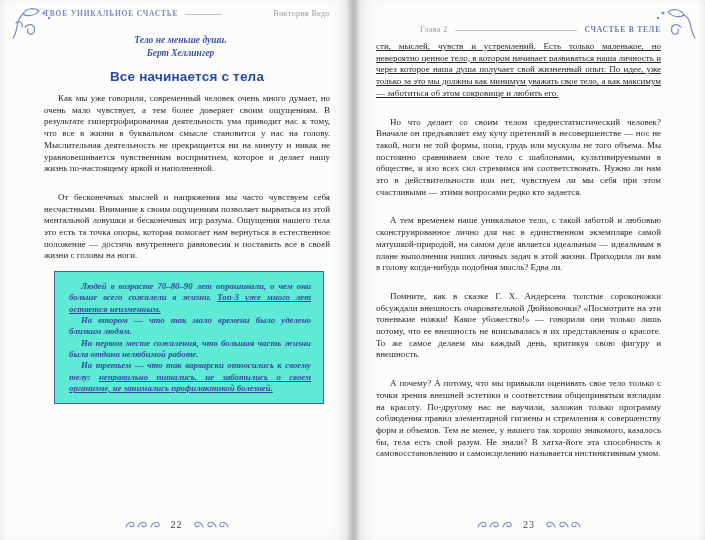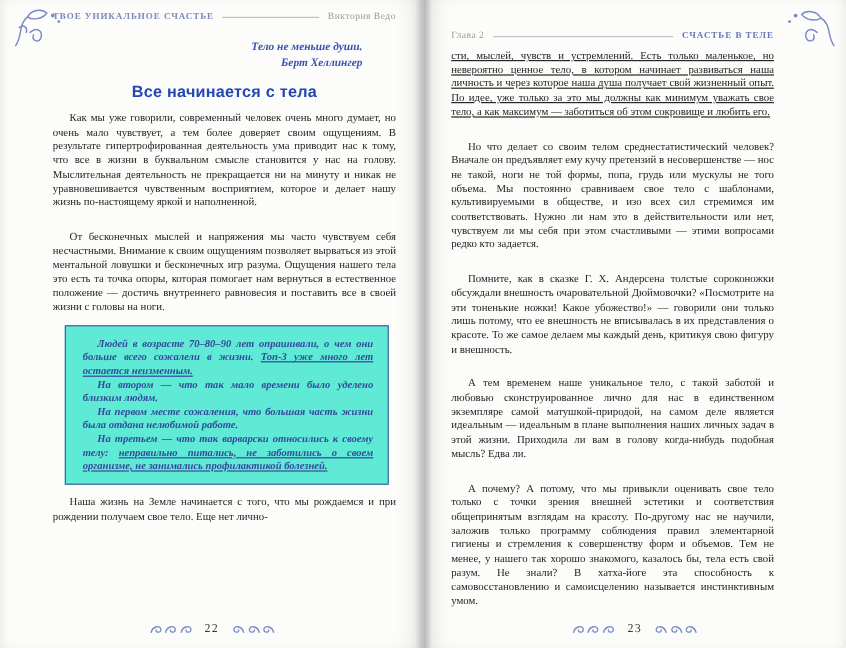--- a/index.html
+++ b/index.html
@@ -11,37 +11,37 @@
   }
   .page {
     height:540px; background:#fcfcfa; position:relative; overflow:hidden;
   }
   .page.left {
     width:353px; padding:4px 23px 0 44px;
     box-shadow: inset -16px 0 20px -14px rgba(60,60,70,0.28), inset 8px 0 10px -8px rgba(0,0,0,0.10);
     border-radius:2px 0 0 2px;
   }
   .page.right {
-    width:352px; padding:20px 60px 0 23px;
+    width:352px; padding:20px 44px 0 23px;
     box-shadow: inset 16px 0 20px -14px rgba(60,60,70,0.28), inset -8px 0 10px -8px rgba(0,0,0,0.10);
     border-radius:0 2px 2px 0;
   }
   .spine {
     position:absolute; left:346px; top:0; bottom:0; width:14px; pointer-events:none;
     background:linear-gradient(90deg, rgba(0,0,0,0) 0%, rgba(40,40,50,0.16) 42%, rgba(40,40,50,0.20) 58%, rgba(0,0,0,0) 100%);
     z-index:5;
   }
   
   .runhead { display:flex; align-items:flex-end; gap:7px; height:14px; }
   .runhead .rule { flex:1; border-bottom:1px solid #c2c2c4; margin-bottom:3px; }
   .rh-title { font-size:7.5px; letter-spacing:0.8px; color:#7d88bd; font-weight:bold; }
-  .rh-gray  { font-size:8px; color:#9a9a9a; letter-spacing:0.4px; }
+  .rh-gray  { font-size:8px; color:#9a9a9a; letter-spacing:0.4px;margin-left:44px; }
   .rh-blue  { font-size:7.5px; letter-spacing:0.8px; color:#6b79b8; font-weight:bold; }
   
-  .epigraph { margin:16px 28px 0 0; text-align:right; color:#3a52ae; font-style:italic; font-weight:bold; font-size:9.5px; line-height:13px; }
+  .epigraph { margin:16px 13px 0 0; text-align:center; color:#3a52ae; font-style:italic; font-weight:bold; font-size:9.5px; line-height:13px; }
   
   .chapter-title {
     margin-top:9px; text-align:center;
     font-family:"Liberation Sans","DejaVu Sans",sans-serif;
     font-weight:bold; font-size:13.5px; color:#2547b4; letter-spacing:0.2px;
   }
   
   .body-text { margin-top:9px; font-size:9px; line-height:11.7px; text-align:justify; }
   .body-text p { text-indent:14px; }
   .body-text p + p { margin-top:17px; }
@@ -108,23 +108,20 @@
       <p>От бесконечных мыслей и напряжения мы часто чувствуем себя несчастными. Внимание к своим ощущениям позволяет вырваться из этой ментальной ловушки и бесконечных игр разума. Ощущения нашего тела это есть та точка опоры, которая помогает нам вернуться в естественное положение — достичь внутреннего равновесия и поставить все в своей жизни с головы на ноги.</p>
     </div>
 
     <div class="callout">
       <p><span>Людей в возрасте 70–80–90 лет опрашивали, о чем они больше всего сожалели в жизни. </span><span class="u">Топ-3 уже много лет остается неизменным.</span></p>
       <p>На втором — что так мало времени было уделено близким людям.</p>
       <p>На первом месте сожаления, что большая часть жизни была отдана нелюбимой работе.</p>
       <p><span>На третьем — что так варварски относились к своему телу: </span><span class="u">неправильно питались, не заботились о своем организме, не занимались профилактикой болезней.</span></p>
     </div>
 
-    <div class="body-text" style="margin-top:0;">
-      <p>Наша жизнь на Земле начинается с того, что мы рождаемся и при рождении получаем свое тело. Еще нет лично-</p>
-    </div>
 
     <div class="footer">
       <svg class="orn" width="38" height="11" viewBox="0 0 38 11">
         <g fill="none" stroke="#7a8ac4" stroke-width="1.1" stroke-linecap="round">
           <path d="M2,8 C3,3 9,2 10,5 C11,8 6,9 6,6"></path>
           <path d="M14,8 C15,3 21,2 22,5 C23,8 18,9 18,6"></path>
           <path d="M27,8 C28,3 34,2 35,5 C36,8 31,9 31,6"></path>
         </g>
       </svg>
       <span class="page-num">22</span>
@@ -141,22 +138,22 @@
   <div class="page right">
     <div class="runhead">
       <span class="rh-gray">Глава 2</span>
       <span class="rule"></span>
       <span class="rh-blue">СЧАСТЬЕ В ТЕЛЕ</span>
     </div>
 
     <div class="body-text" style="margin-top:7px;">
       <p style="text-indent:0;text-decoration:underline;">сти, мыслей, чувств и устремлений. Есть только маленькое, но невероятно ценное тело, в котором начинает развиваться наша личность и через которое наша душа получает свой жизненный опыт. По идее, уже только за это мы должны как минимум уважать свое тело, а как максимум — заботиться об этом сокровище и любить его.</p>
       <p>Но что делает со своим телом среднестатистический человек? Вначале он предъявляет ему кучу претензий в несовершенстве — нос не такой, ноги не той формы, попа, грудь или мускулы не того объема. Мы постоянно сравниваем свое тело с шаблонами, культивируемыми в обществе, и изо всех сил стремимся им соответствовать. Нужно ли нам это в действительности или нет, чувствуем ли мы себя при этом счастливыми — этими вопросами редко кто задается.</p>
+      <p>А тем временем наше уникальное тело, с такой заботой и любовью сконструированное лично для нас в единственном экземпляре самой матушкой-природой, на самом деле является идеальным — идеальным в плане выполнения наших личных задач в этой жизни. Приходила ли вам в голову когда-нибудь подобная мысль? Едва ли.</p>
       <p>Помните, как в сказке Г. Х. Андерсена толстые сороконожки обсуждали внешность очаровательной Дюймовочки? «Посмотрите на эти тоненькие ножки! Какое убожество!» — говорили они только лишь потому, что ее внешность не вписывалась в их представления о красоте. То же самое делаем мы каждый день, критикуя свою фигуру и внешность.</p>
-      <p>А тем временем наше уникальное тело, с такой заботой и любовью сконструированное лично для нас в единственном экземпляре самой матушкой-природой, на самом деле является идеальным — идеальным в плане выполнения наших личных задач в этой жизни. Приходила ли вам в голову когда-нибудь подобная мысль? Едва ли.</p>
       <p>А почему? А потому, что мы привыкли оценивать свое тело только с точки зрения внешней эстетики и соответствия общепринятым взглядам на красоту. По-другому нас не научили, заложив только программу соблюдения правил элементарной гигиены и стремления к совершенству форм и объемов. Тем не менее, у нашего так хорошо знакомого, казалось бы, тела есть свой разум. Не знали? В хатха-йоге эта способность к самовосстановлению и самоисцелению называется инстинктивным умом.</p>
     </div>
 
     <div class="footer">
       <svg class="orn" width="38" height="11" viewBox="0 0 38 11">
         <g fill="none" stroke="#7a8ac4" stroke-width="1.1" stroke-linecap="round">
           <path d="M2,8 C3,3 9,2 10,5 C11,8 6,9 6,6"></path>
           <path d="M14,8 C15,3 21,2 22,5 C23,8 18,9 18,6"></path>
           <path d="M27,8 C28,3 34,2 35,5 C36,8 31,9 31,6"></path>
         </g>

